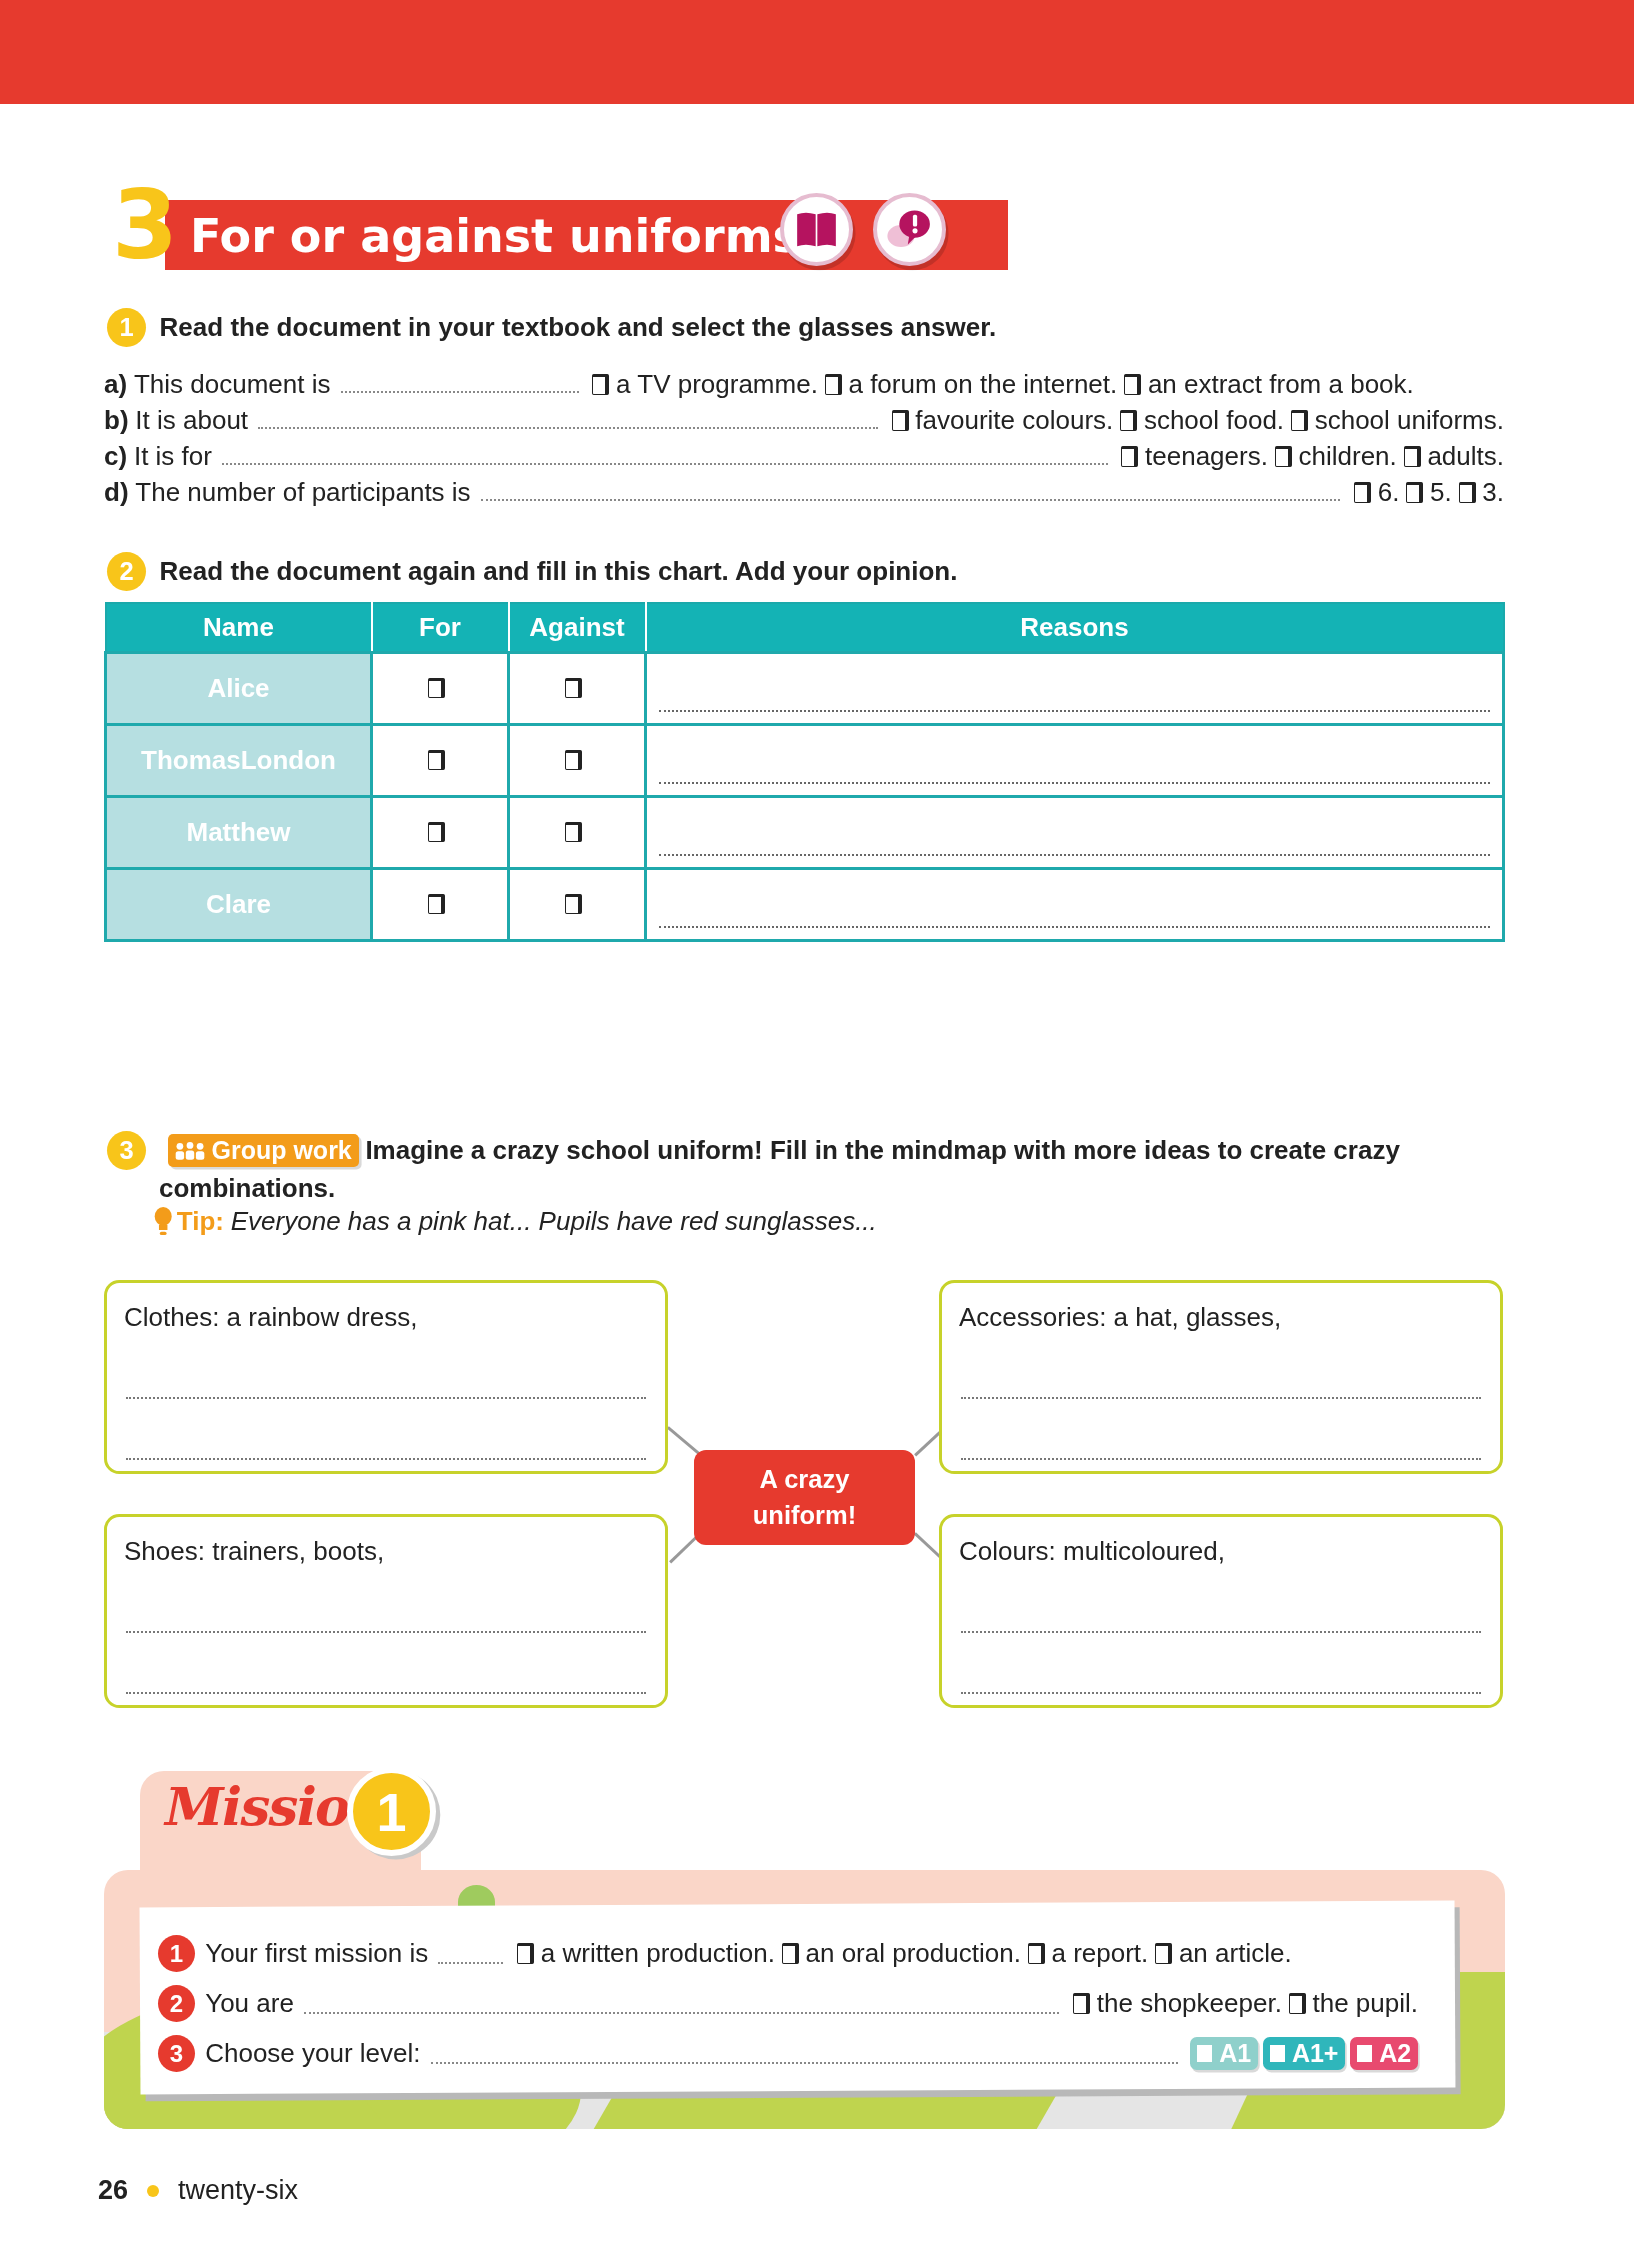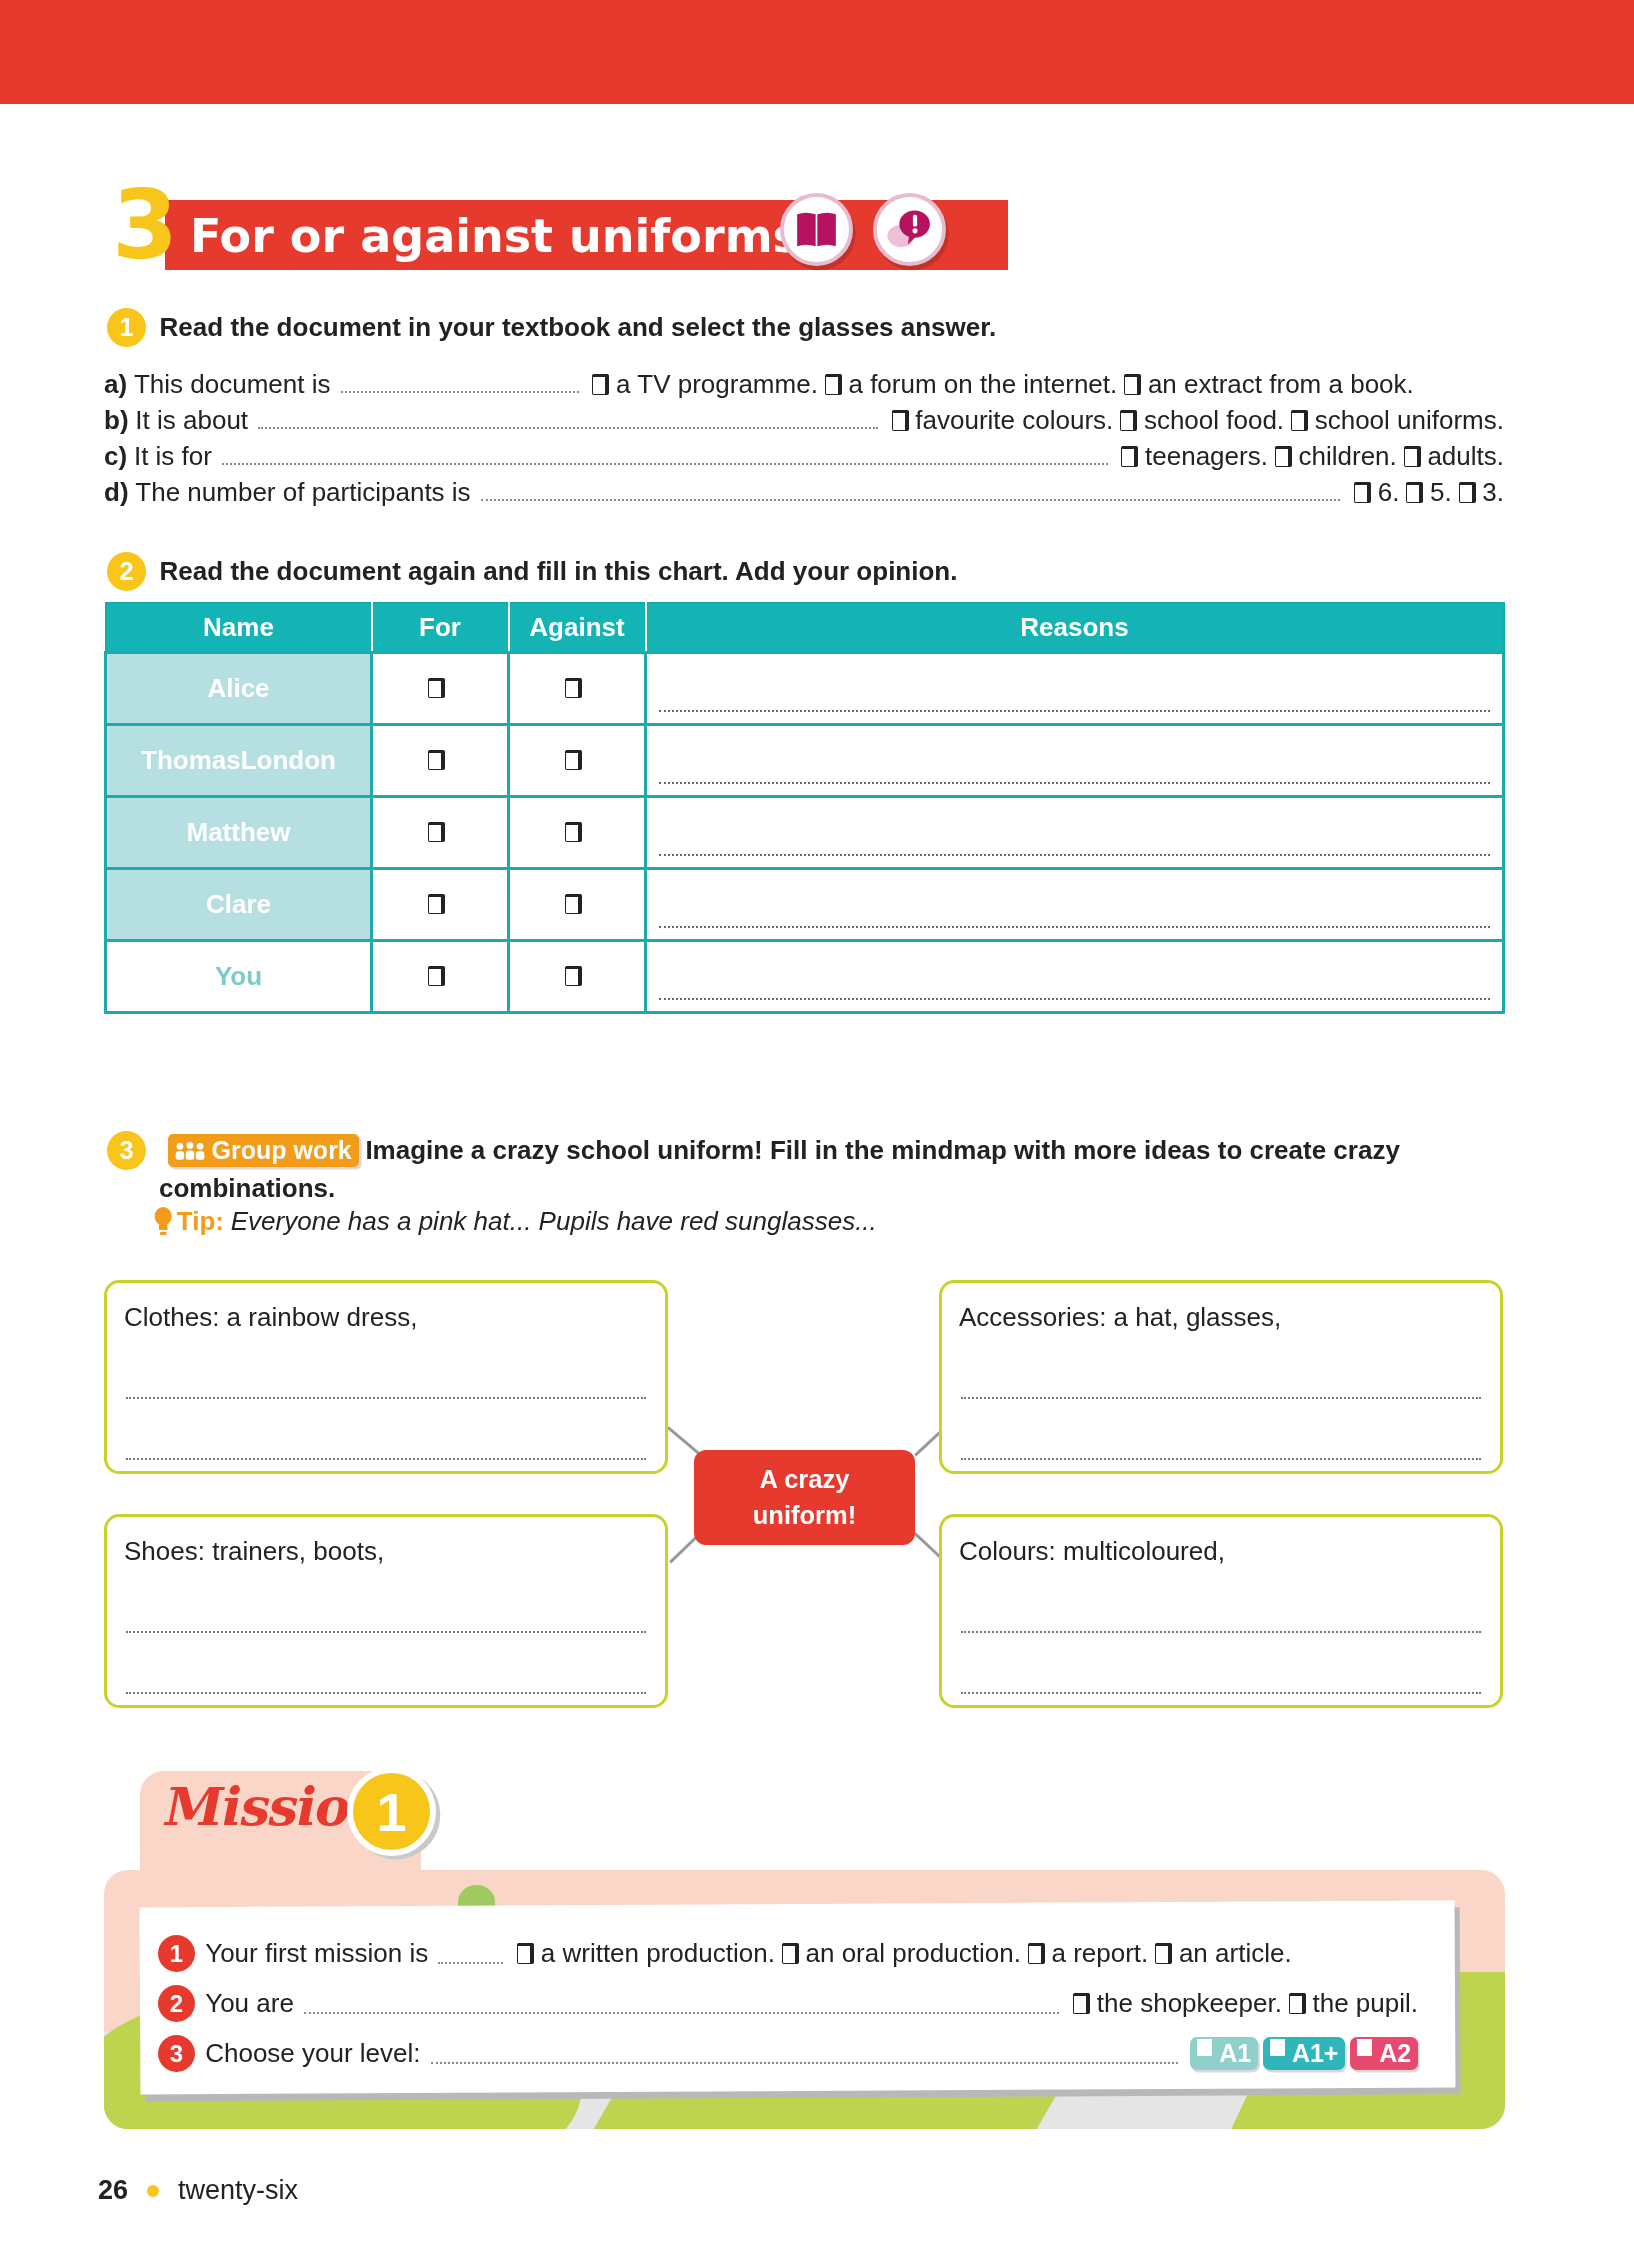--- a/index.html
+++ b/index.html
@@ -63,21 +63,21 @@
   .mission-panel .green1 { position: absolute; left: -34px; top: 111px; width: 511px; height: 221px; background: #bfd44e; border-radius: 50%; }
   .mission-panel .grey1 { position: absolute; left: 0; top: 162px; width: 1447px; height: 102px; background: #e5e5e5; }
   .mission-panel .green2 { position: absolute; left: 477px; top: 196px; width: 443px; height: 170px; background: #bfd44e; transform: skewX(-30deg); }
   .mission-panel .green3 { position: absolute; left: 1149px; top: 102px; width: 341px; height: 221px; background: #bfd44e; transform: skewX(-25deg); }
   .mission-panel .green4 { position: absolute; left: -17px; top: 213px; width: 306px; height: 102px; background: #bfd44e; transform: skewX(40deg); }
   .mission-card { position: absolute; left: 140px; top: 1904px; width: 1315px; height: 187px; background: #fff; box-shadow: 5.1px 6.8px 0 #b8b8b8; transform: rotate(-0.3deg); }
   .leaf { position: absolute; left: 458px; top: 1885px; width: 37px; height: 34px; border-radius: 50% 50% 0 0; background: #9fcb5e; }
   .m-line { position: absolute; left: 158px; width: 1260px; display: flex; align-items: center; font-size: 26px; height: 41px; white-space: nowrap; }
   .m-num { width: 37px; height: 37px; border-radius: 50%; background: #e63a2e; color: #fff; font-weight: bold; font-size: 24px; display: flex; align-items: center; justify-content: center; margin-right: 10.2px; flex: none; }
   .m-line .dots { margin-bottom: 0; align-self: flex-end; margin-bottom: 10.2px; }
-  .level { display: inline-flex; align-items: flex-start; color: #fff; font-weight: bold; font-size: 25px; padding: 1.7px 6.8px; border-radius: 6.8px; margin-left: 5.1px; box-shadow: 1.7px 2.6px 0 rgba(0,0,0,0.15); }
+  .level { display: inline-flex; align-items: center; color: #fff; font-weight: bold; font-size: 25px; padding: 1.7px 6.8px; border-radius: 6.8px; margin-left: 5.1px; box-shadow: 1.7px 2.6px 0 rgba(0,0,0,0.15); }
   .level .sq { width: 15.3px; height: 17px; background: #fff; margin-right: 6.8px; }
 
   
   .footer { position: absolute; left: 78px; top: 2175px; display: flex; align-items: center; font-size: 27px; margin-left: 20px; }
   .footer .pnum { font-weight: bold; }
   .footer .dot { width: 12px; height: 12px; border-radius: 50%; background: #f8c51a; margin: 0 19px; }
 </style>
 </head>
 <body>
 
@@ -218,28 +218,20 @@
         </td>
     </tr>
     <tr>
       <td class="name">Clare</td>
       <td class="chk"><span class="cbox"></span></td>
       <td class="chk"><span class="cbox"></span></td>
       <td class="reason">
           <span class="rline"></span>
         </td>
     </tr>
-    <tr>
-      <td class="name you">You</td>
-      <td class="chk"><span class="cbox"></span></td>
-      <td class="chk"><span class="cbox"></span></td>
-      <td class="reason">
-          <span class="rline"></span>
-        </td>
-    </tr>
   </tbody>
 </table>
 
 <div class="q-head" style="top:1131px;">
   <div class="q-num">3</div>
   <span class="group-badge">
     <svg width="32" height="19" viewBox="0 0 38 22" style="margin-right:5.1px">
         <circle cx="7" cy="6" r="4" fill="#fff"></circle>
         <circle cx="19" cy="5" r="4" fill="#fff"></circle>
         <circle cx="31" cy="6" r="4" fill="#fff"></circle>

